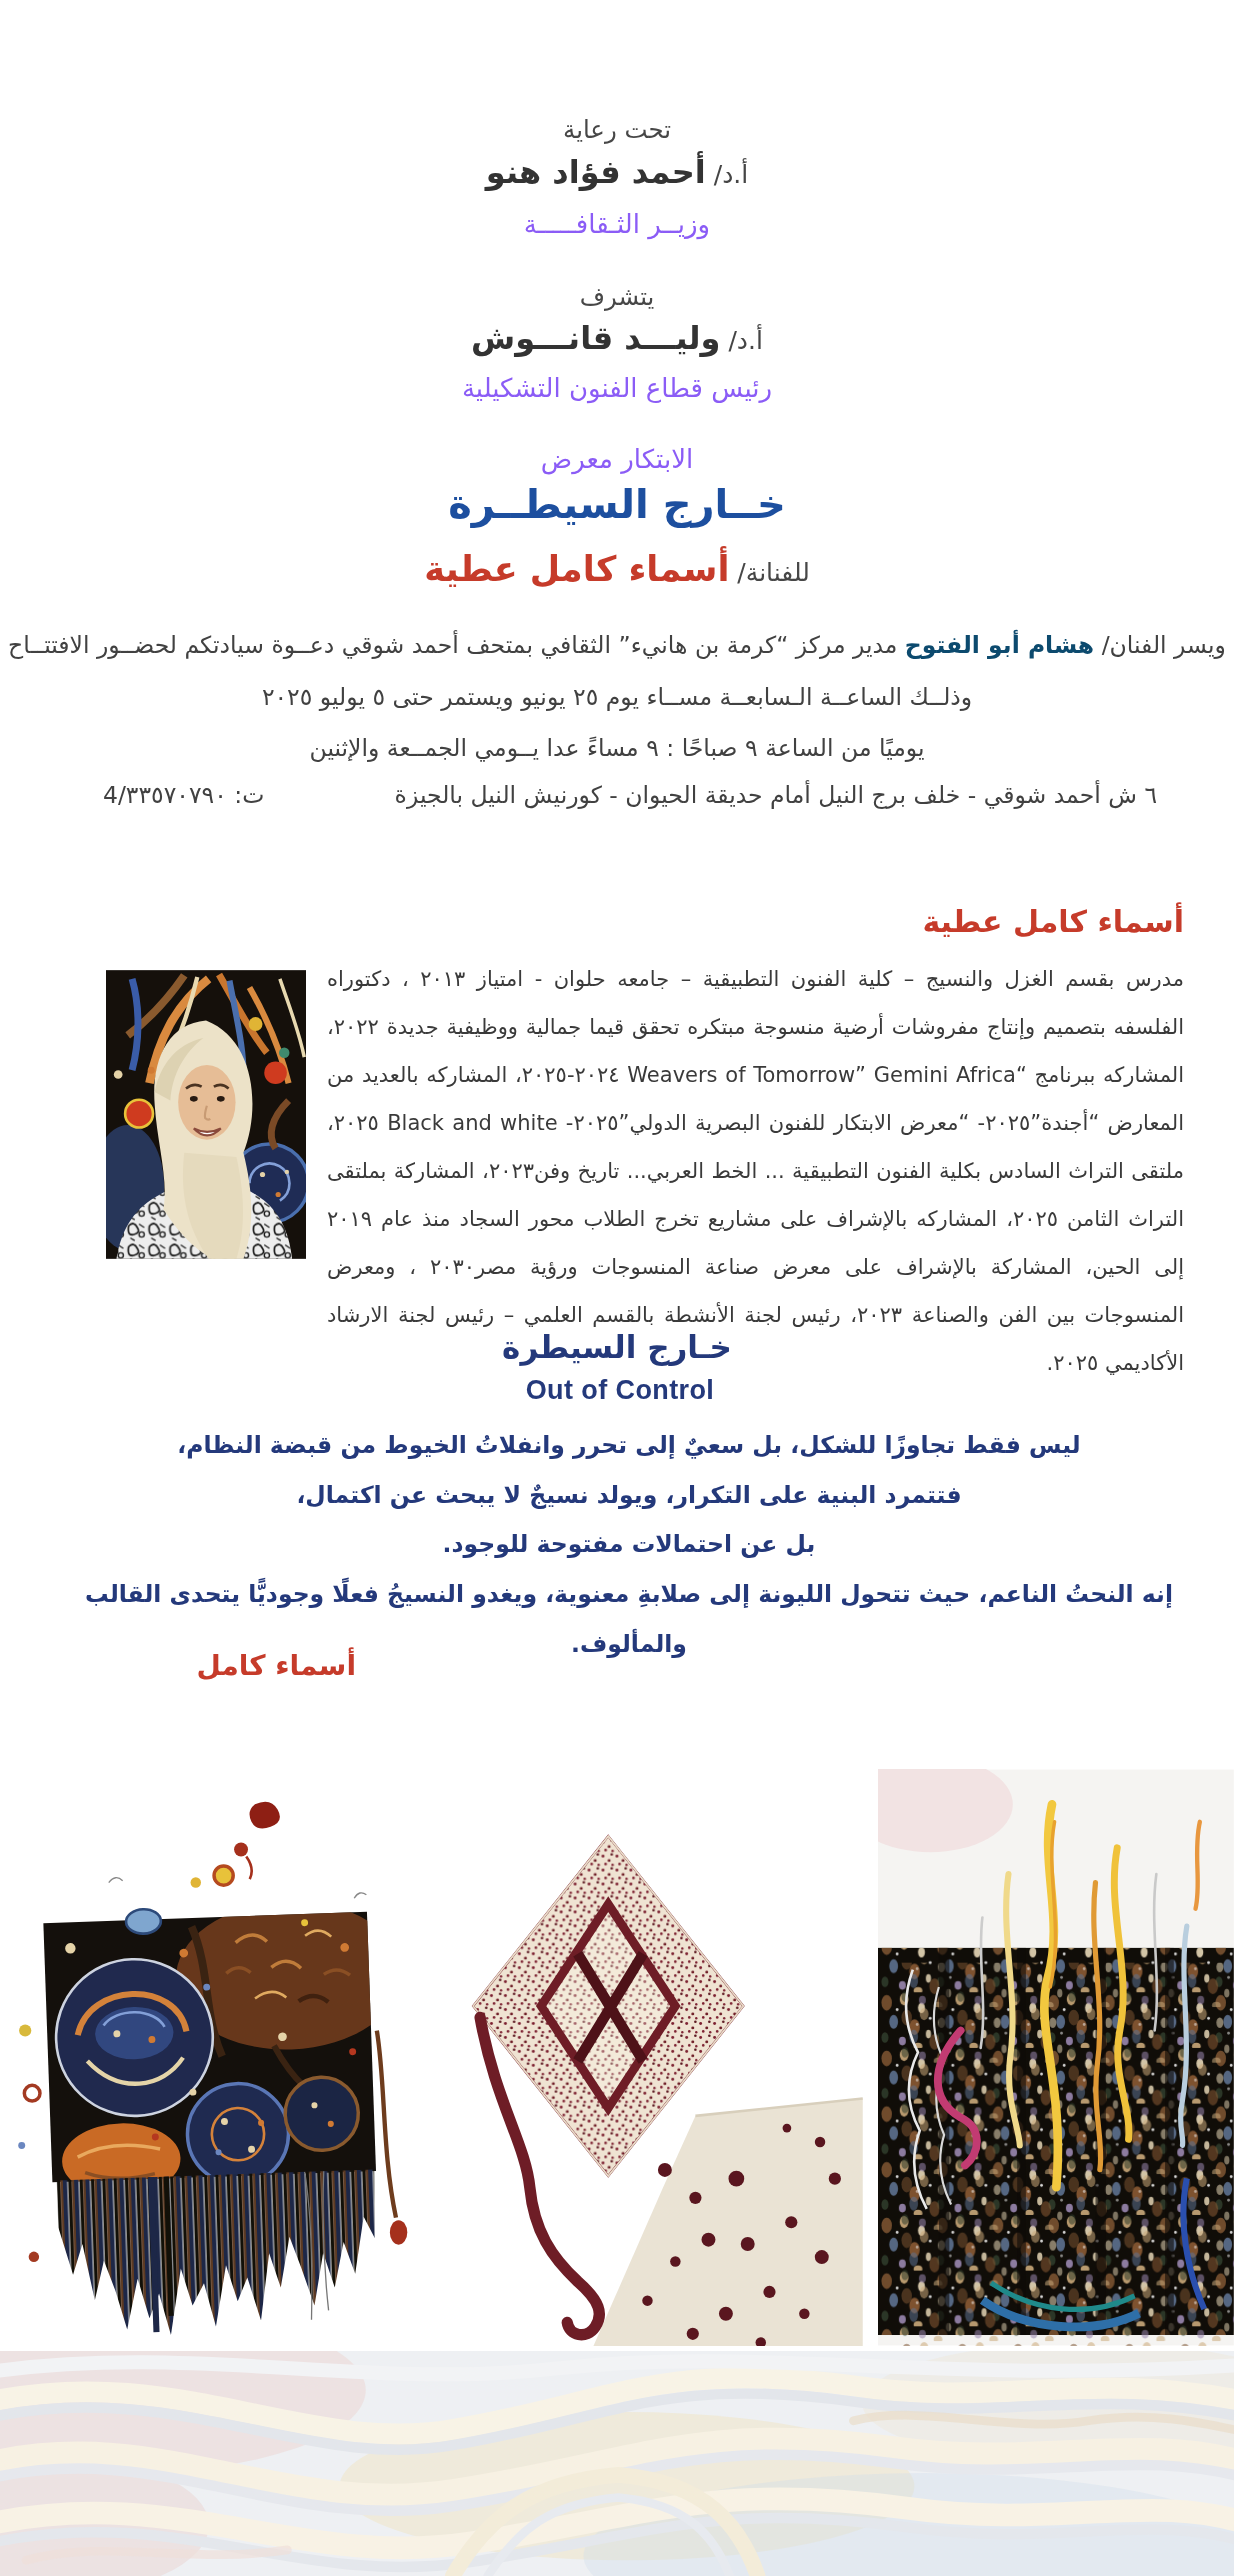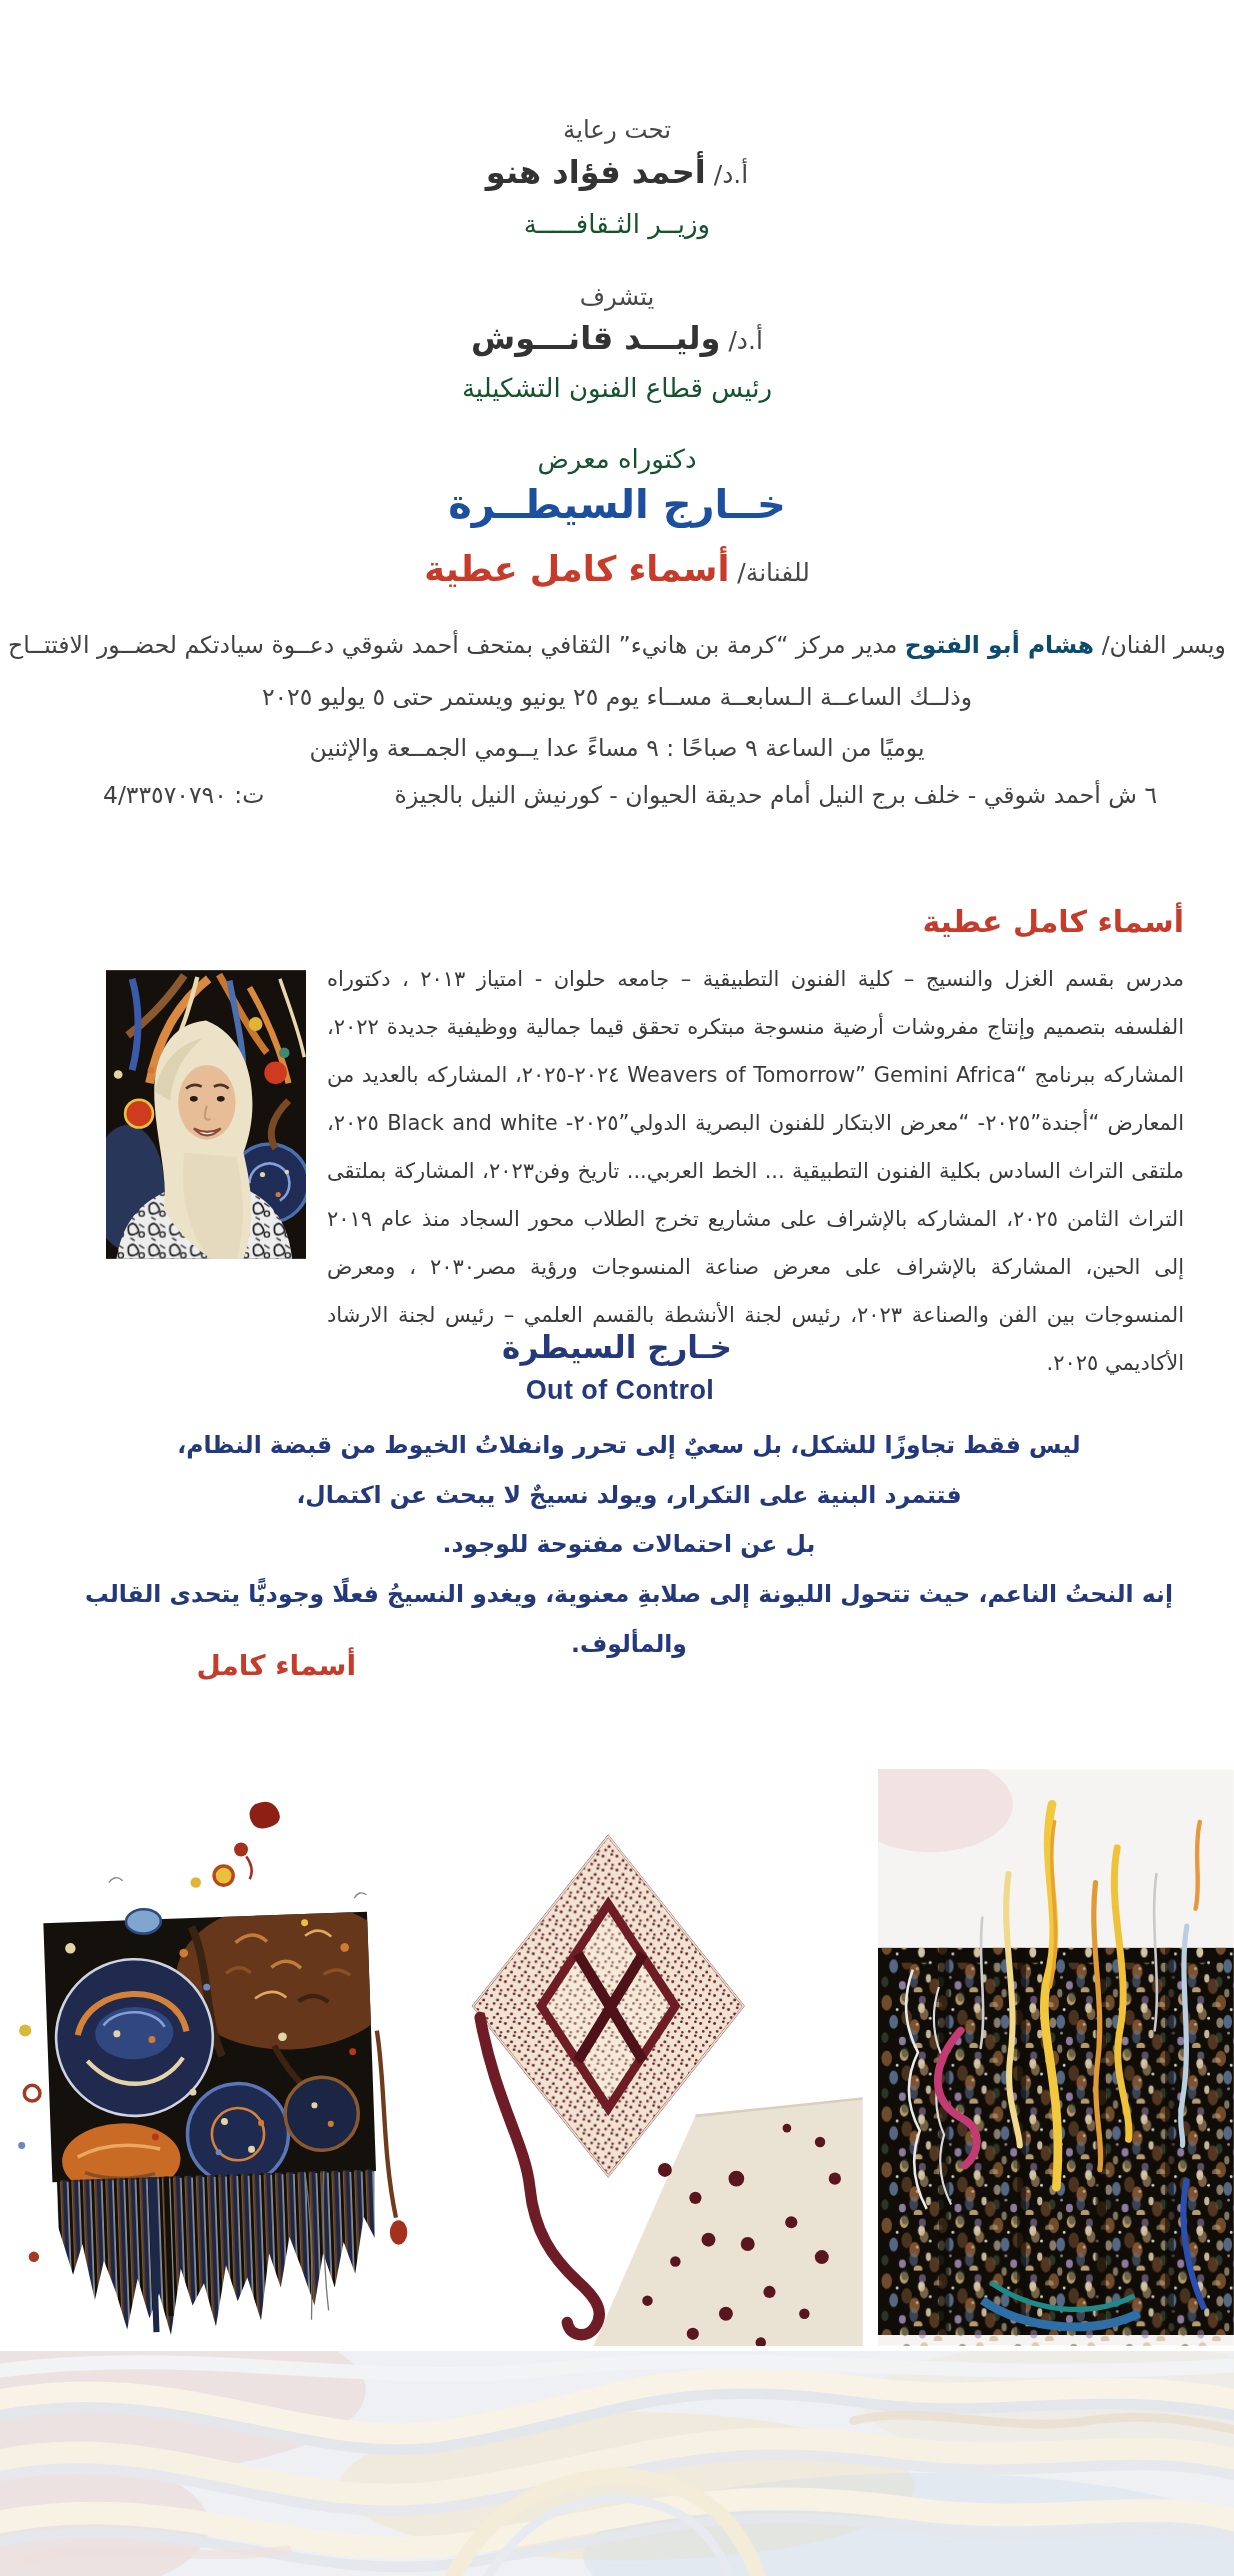--- a/index.html
+++ b/index.html
@@ -9,21 +9,21 @@
   html,body{background:#fff;}
   .page{
     position:relative;width:1234px;height:2576px;margin:0 auto;background:#ffffff;
     font-family:"DejaVu Sans",sans-serif;color:var(--text);overflow:hidden;
   }
   .c{position:absolute;left:0;width:100%;text-align:center;}
   .ar{direction:rtl;}
   .small-label{font-size:24.4px;color:#474747;letter-spacing:0.9px;}
   .big-name{font-size:32px;font-weight:bold;color:#333;}
   .big-name .pfx{font-size:25px;font-weight:normal;color:#454545;}
-  .sub-title{font-size:26px;color:#14532d;}
+  .sub-title{font-size:26px;color:#8b5cf6;}
   .exh-title{font-size:40px;font-weight:bold;color:var(--title-blue);}
   .artist-line{font-size:25px;color:#474747;}
   .artist-line b{font-size:35px;font-weight:bold;color:var(--accent-red);}
   .inv{font-size:23.5px;color:#414141;white-space:nowrap;}
   .inv b{font-weight:bold;color:#0c4a6e;}
   .contact{font-size:23.5px;color:#414141;white-space:nowrap;}
   .bio-heading{position:absolute;right:50px;font-size:30px;font-weight:bold;color:var(--accent-red);direction:rtl;}
   .bio-text{
     position:absolute;right:50px;width:857px;direction:rtl;text-align:justify;
     font-size:21px;line-height:48px;color:#3a3a3a;
@@ -44,21 +44,21 @@
 <div class="page">
 
   <div class="c ar small-label" style="top:115px">تحت رعاية</div>
   <div class="c ar big-name" style="top:153px"><span class="pfx">أ.د/ </span><span>أحمد فؤاد هنو</span></div>
   <div class="c ar sub-title" style="top:209px">وزيــر الثـقافـــــة</div>
 
   <div class="c ar small-label" style="top:282px">يتشرف</div>
   <div class="c ar big-name" style="top:319px"><span class="pfx">أ.د/ </span><span>وليـــد قانـــوش</span></div>
   <div class="c ar sub-title" style="top:373px">رئيس قطاع الفنون التشكيلية</div>
 
-  <div class="c ar sub-title" style="top:444px">دكتوراه معرض</div>
+  <div class="c ar sub-title" style="top:444px">الابتكار معرض</div>
   <div class="c ar exh-title" style="top:481px">خــارج السيطــرة</div>
   <div class="c ar artist-line" style="top:549px"><span>للفنانة/ </span><b>أسماء كامل عطية</b></div>
 
   <div class="c ar inv" style="top:631px"><span>ويسر الفنان/ </span><b>هشام أبو الفتوح</b><span> مدير مركز “كرمة بن هانيء” الثقافي بمتحف أحمد شوقي دعــوة سيادتكم لحضــور الافتتــاح</span></div>
   <div class="c ar inv" style="top:683px">وذلــك الساعــة الـسابعــة مســاء يوم ٢٥ يونيو ويستمر حتى ٥ يوليو ٢٠٢٥</div>
   <div class="c ar inv" style="top:734px">يوميًا من الساعة ٩ صباحًا : ٩ مساءً عدا يــومي الجمــعة والإثنين</div>
 
   <div class="contact ar" style="position:absolute;top:781px;right:77px">٦ ش أحمد شوقي - خلف برج النيل أمام حديقة الحيوان - كورنيش النيل بالجيزة</div>
   <div class="contact ar" style="position:absolute;top:781px;left:103px">ت: 4/٣٣٥٧٠٧٩٠</div>
 

